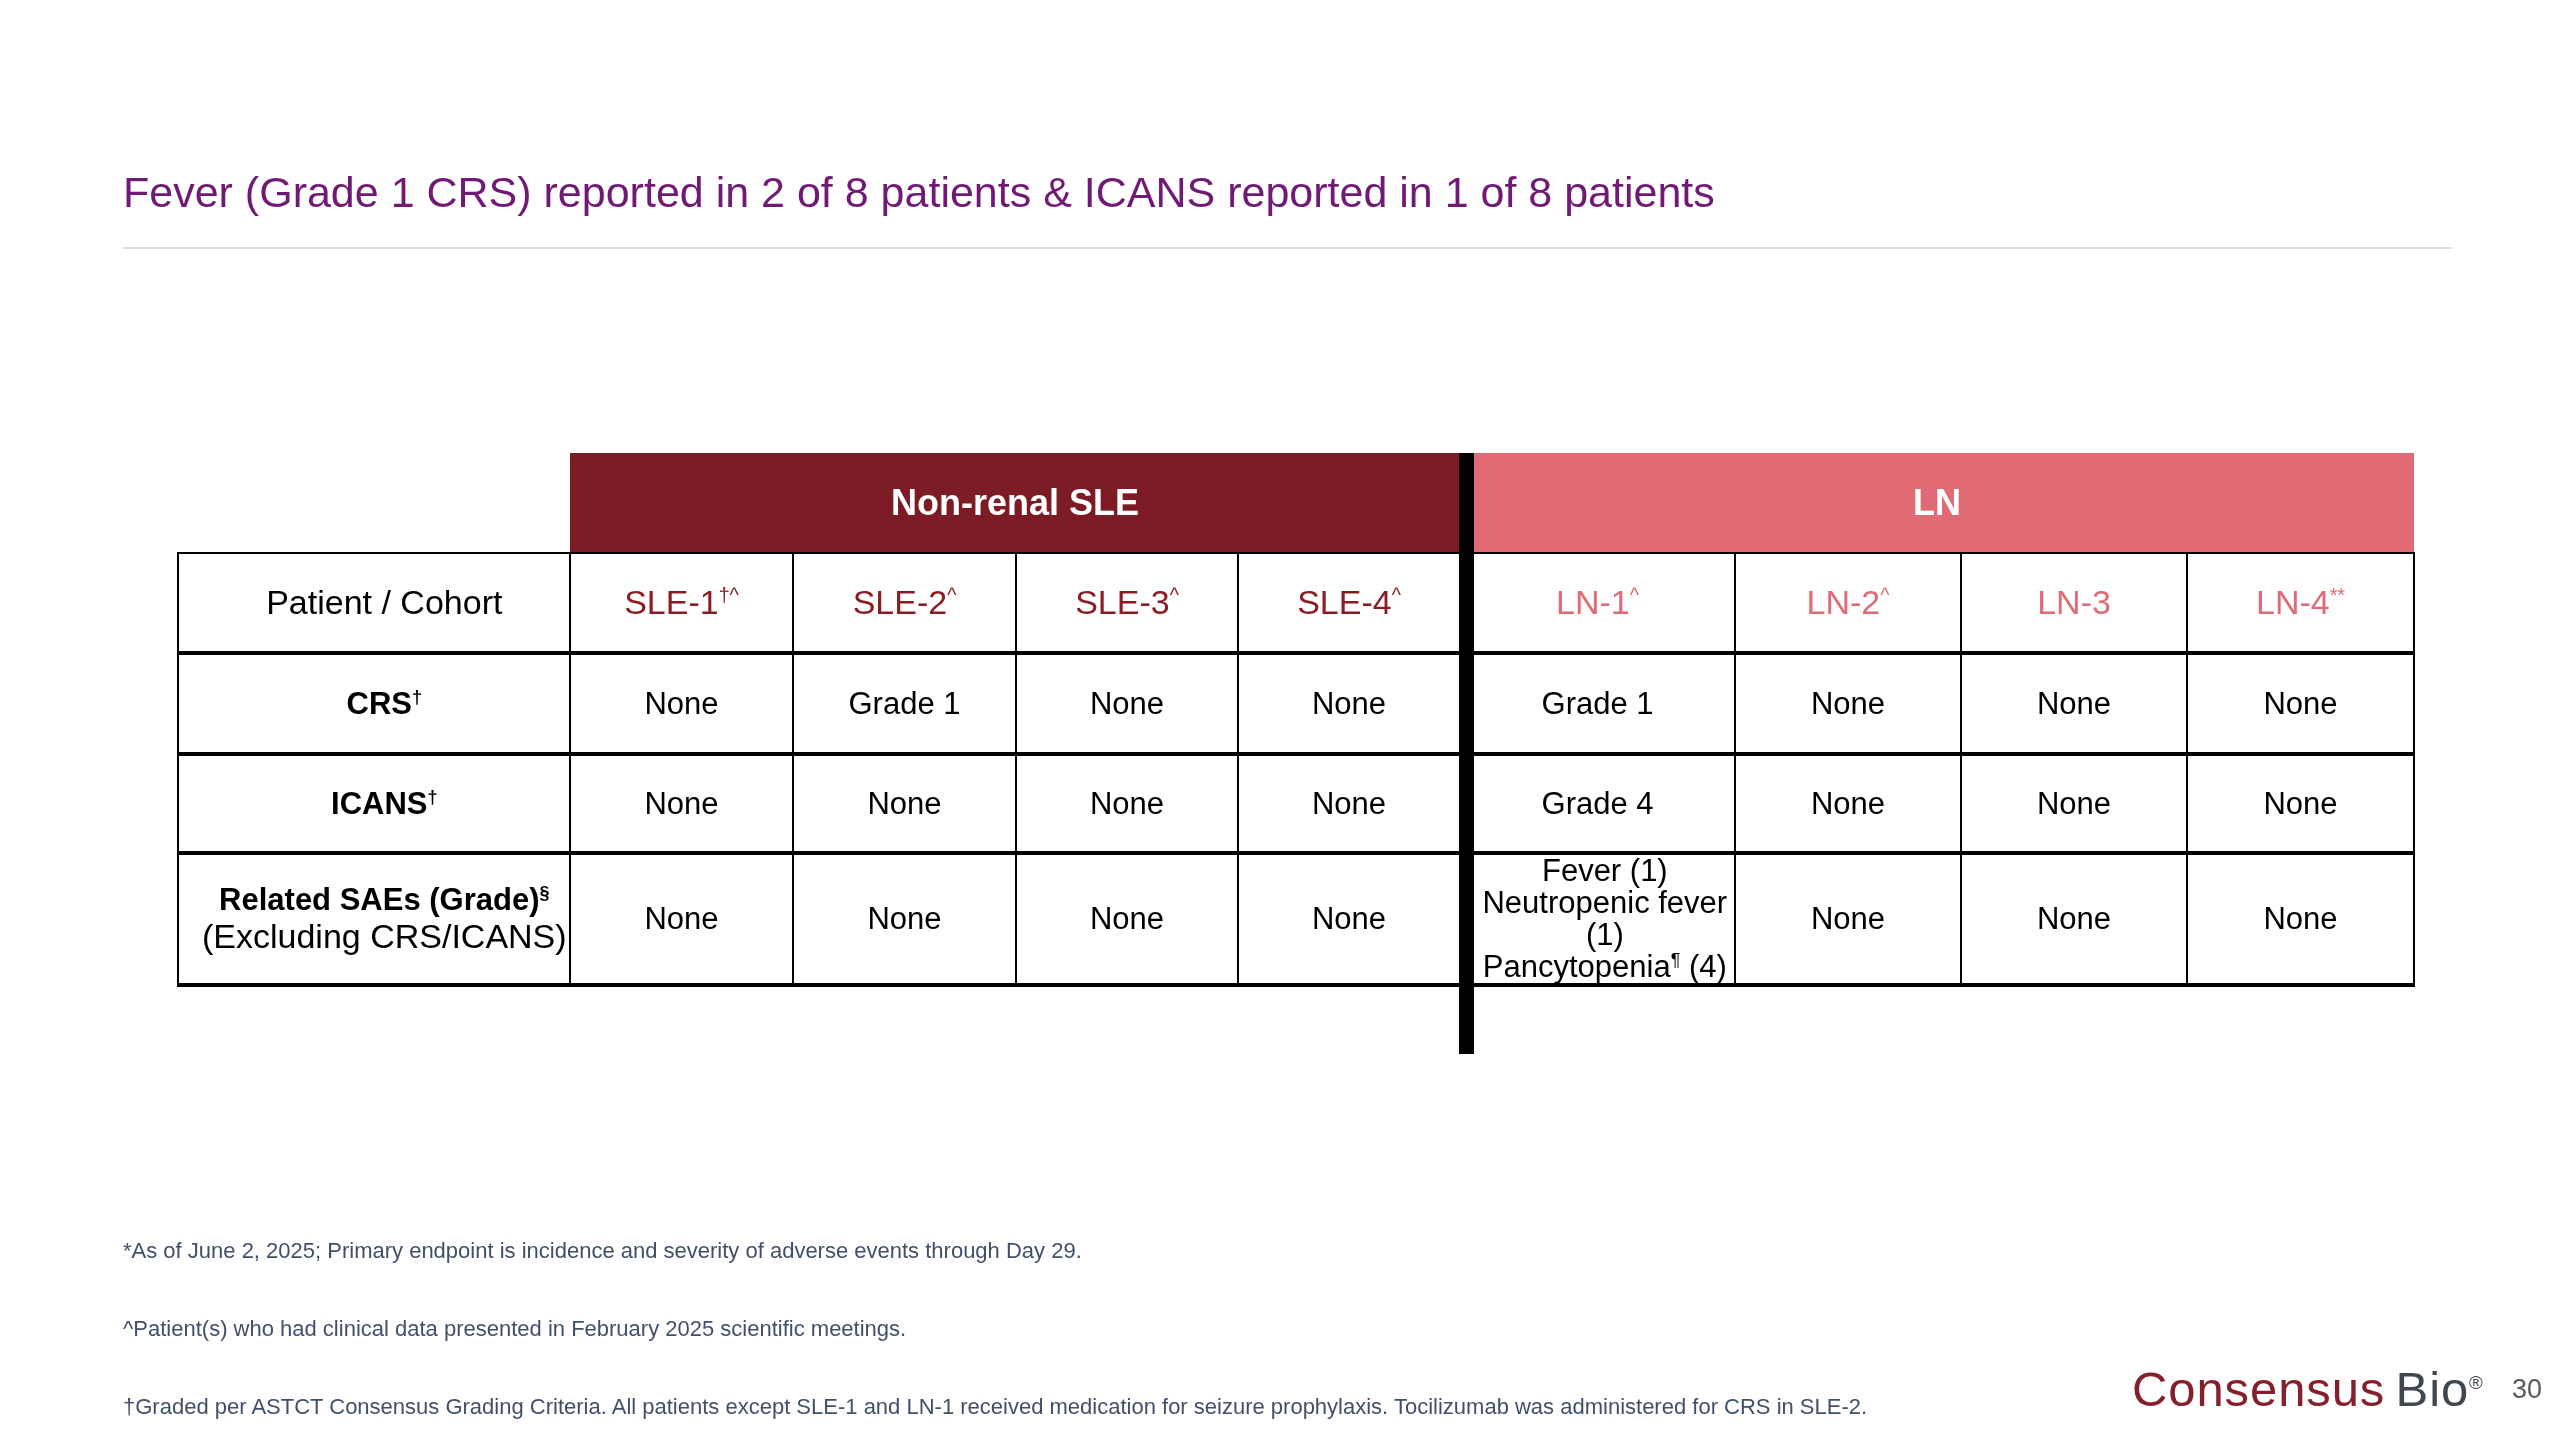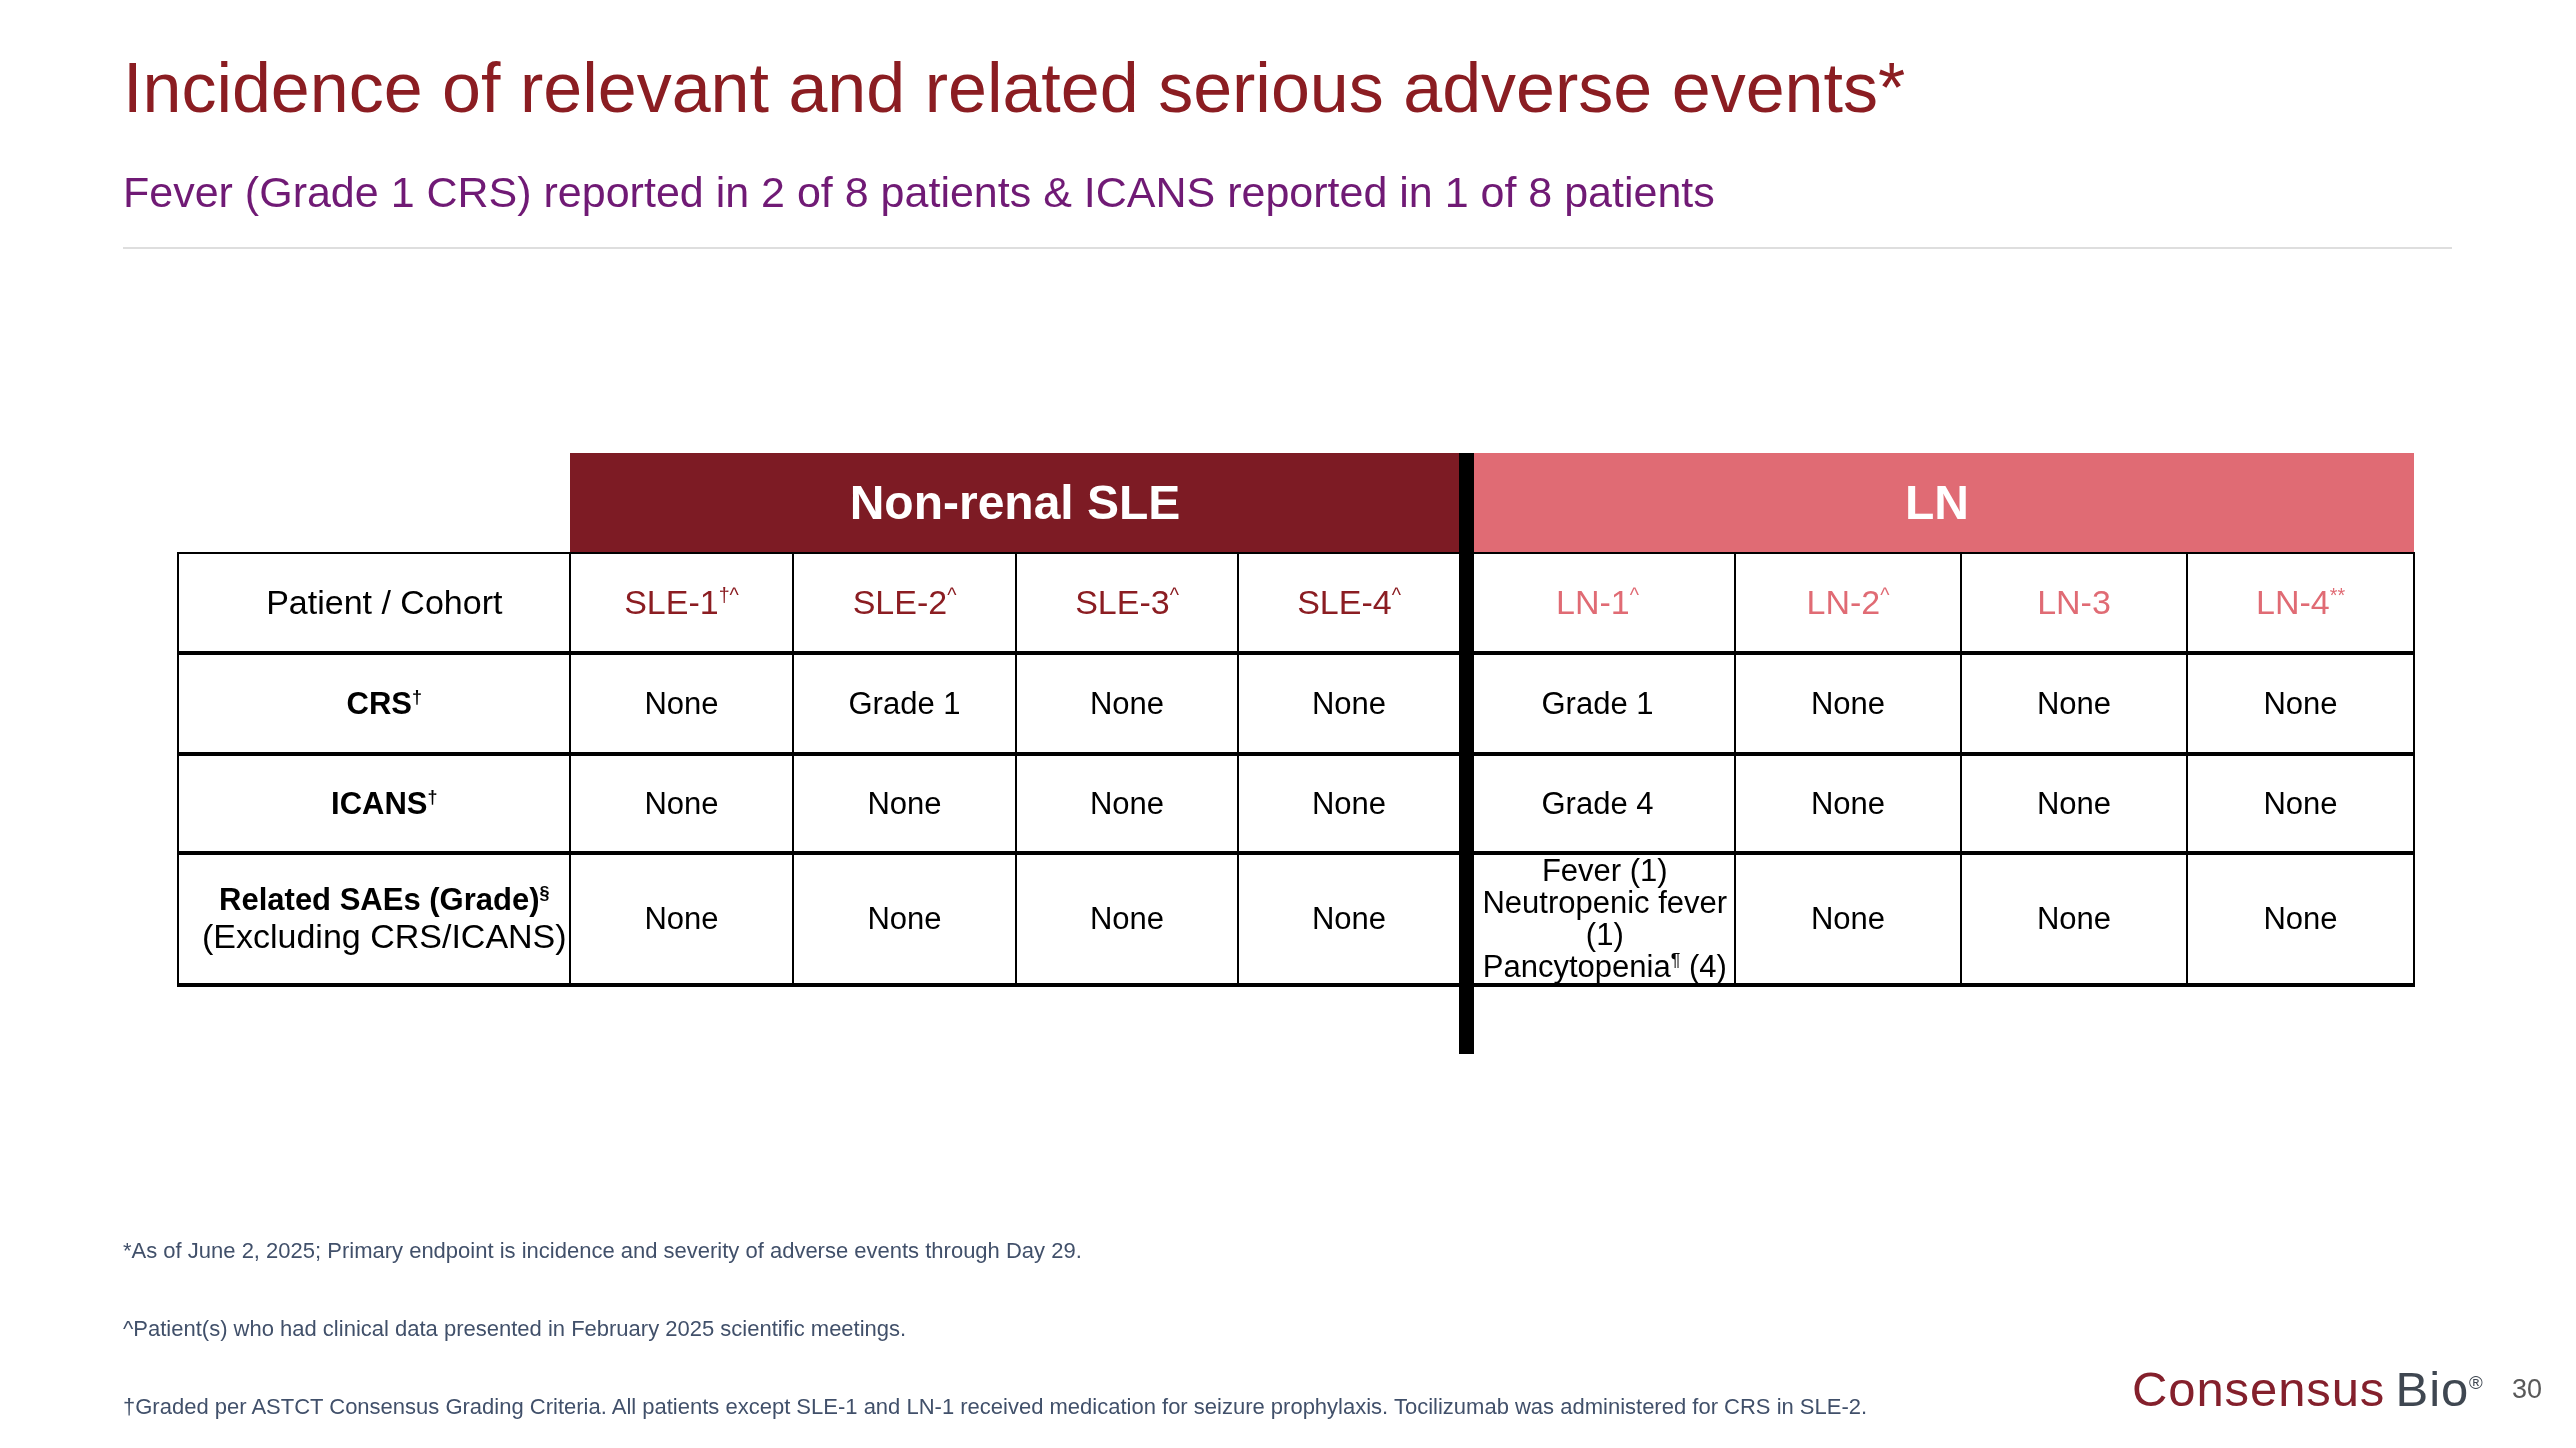--- a/index.html
+++ b/index.html
@@ -29,21 +29,21 @@
   }
   .rule {
     position: absolute;
     left: 123px; top: 247px;
     width: 2329px; height: 1.7px;
     background: #DEDEDE;
   }
   .tablewrap { position: absolute; left: 177px; top: 453px; width: 2236px; height: 601px; }
   table.aetable { border-collapse: collapse; table-layout: fixed; width: 2236px; }
   table.aetable td, table.aetable th { border: 2.6px solid #000; vertical-align: middle; }
-  tr.band td { border: none; color: #fff; font-weight: bold; font-size: 48px; text-align: center; }
+  tr.band td { border: none; color: #fff; font-weight: bold; font-size: 36px; text-align: center; }
   td.band-empty { background: transparent; }
   td.band-sle { background: #7D1B24; }
   td.band-ln  { background: #E06B74; }
   tr.cols th { font-size: 34px; font-weight: normal; text-align: center; background: #fff; }
   th.corner { text-align: left; padding-left: 20.6px; color: #000; white-space: nowrap; }
   th.sle { color: #8B1D22; }
   th.ln  { color: #E06B74; }
   tr.data td {
     border-top-width: 4.3px;
     font-size: 31px;
@@ -88,21 +88,20 @@
     left: 2512px; top: 1374px;
     font-size: 27px;
     color: #595959;
   }
 </style>
 </head>
 <body>
 
 <div class="slide">
 
-  <div class="title">Incidence of relevant and related serious adverse events*</div>
   <div class="subtitle">Fever (Grade 1 CRS) reported in 2 of 8 patients &amp; ICANS reported in 1 of 8 patients</div>
   <div class="rule"></div>
 
   <div class="tablewrap">
     <table class="aetable">
       <colgroup>
         <col style="width:392px">
           <col style="width:223px">
           <col style="width:223px">
           <col style="width:222px">

